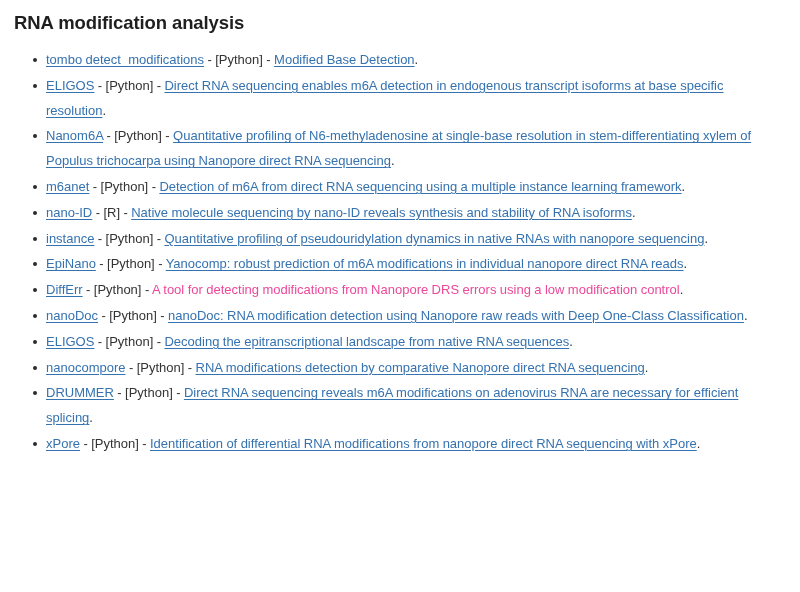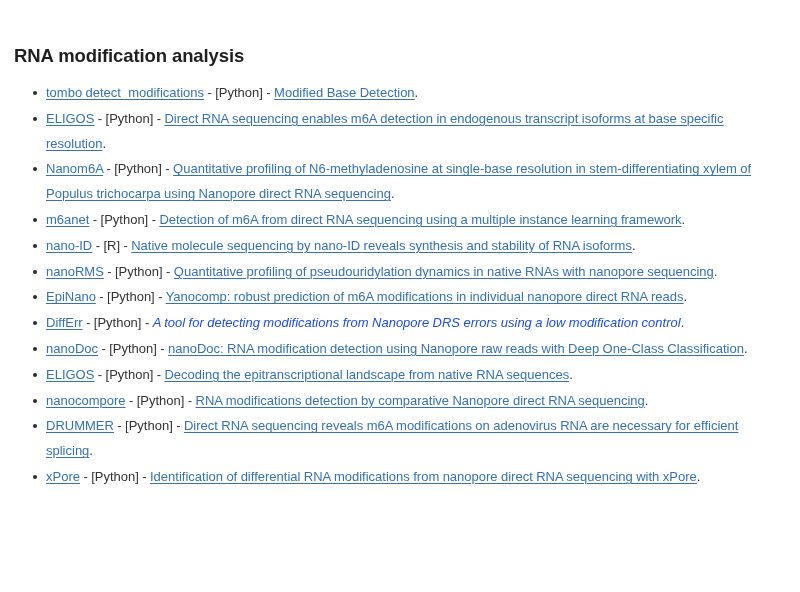--- a/index.html
+++ b/index.html
@@ -14,21 +14,20 @@
     overflow: hidden;
     font-family: "Liberation Sans", "DejaVu Sans", sans-serif;
     color: #333333;
     -webkit-font-smoothing: antialiased;
   }
 
   .page {
     width: 800px;
     box-sizing: border-box;
     padding: 0;
-    margin-top: 33px;
   }
 
   .page-title {
     margin: 0;
     padding: 10px 0 0 14px;
     font-size: 18.5px;
     font-weight: 600;
     line-height: 26px;
     letter-spacing: -0.1px;
     color: #1f1f1f;
@@ -63,37 +62,37 @@
   a.link {
     color: #3572b0;
     text-decoration: underline;
     text-underline-offset: 1.5px;
     text-decoration-thickness: 1px;
     cursor: pointer;
   }
 
   .sep { color: #333333; }
   .lang { color: #333333; }
-  .plain { color: #1d4ed8; font-style: italic; }
+  .plain { color: #ec4899; }
   .period { color: #333333; }
 </style>
 </head>
 <body>
 
 <div class="page">
 
   <h1 class="page-title">RNA modification analysis</h1>
 
   <ul class="tool-list" id="tool-list">
       <li><span class="bullet"></span><a class="link" href="#">tombo detect_modifications</a><span class="sep"> - </span><span class="lang">[Python]</span><span class="sep"> - </span><a class="link" href="#">Modified Base Detection</a><span class="period">.</span></li>
       <li><span class="bullet"></span><a class="link" href="#">ELIGOS</a><span class="sep"> - </span><span class="lang">[Python]</span><span class="sep"> - </span><a class="link" href="#">Direct RNA sequencing enables m6A detection in endogenous transcript isoforms at base specific resolution</a><span class="period">.</span></li>
       <li><span class="bullet"></span><a class="link" href="#">Nanom6A</a><span class="sep"> - </span><span class="lang">[Python]</span><span class="sep"> - </span><a class="link" href="#">Quantitative profiling of N6-methyladenosine at single-base resolution in stem-differentiating xylem of Populus trichocarpa using Nanopore direct RNA sequencing</a><span class="period">.</span></li>
       <li><span class="bullet"></span><a class="link" href="#">m6anet</a><span class="sep"> - </span><span class="lang">[Python]</span><span class="sep"> - </span><a class="link" href="#">Detection of m6A from direct RNA sequencing using a multiple instance learning framework</a><span class="period">.</span></li>
       <li><span class="bullet"></span><a class="link" href="#">nano-ID</a><span class="sep"> - </span><span class="lang">[R]</span><span class="sep"> - </span><a class="link" href="#">Native molecule sequencing by nano-ID reveals synthesis and stability of RNA isoforms</a><span class="period">.</span></li>
-      <li><span class="bullet"></span><a class="link" href="#">nanoRMS</a><span class="sep"> - </span><span class="lang">[Python]</span><span class="sep"> - </span><a class="link" href="#">Quantitative profiling of pseudouridylation dynamics in native RNAs with nanopore sequencing</a><span class="period">.</span></li>
+      <li><span class="bullet"></span><a class="link" href="#">instance</a><span class="sep"> - </span><span class="lang">[Python]</span><span class="sep"> - </span><a class="link" href="#">Quantitative profiling of pseudouridylation dynamics in native RNAs with nanopore sequencing</a><span class="period">.</span></li>
       <li><span class="bullet"></span><a class="link" href="#">EpiNano</a><span class="sep"> - </span><span class="lang">[Python]</span><span class="sep"> - </span><a class="link" href="#">Yanocomp: robust prediction of m6A modifications in individual nanopore direct RNA reads</a><span class="period">.</span></li>
       <li><span class="bullet"></span><a class="link" href="#">DiffErr</a><span class="sep"> - </span><span class="lang">[Python]</span><span class="sep"> - </span><span class="plain">A tool for detecting modifications from Nanopore DRS errors using a low modification control</span><span class="period">.</span></li>
       <li><span class="bullet"></span><a class="link" href="#">nanoDoc</a><span class="sep"> - </span><span class="lang">[Python]</span><span class="sep"> - </span><a class="link" href="#">nanoDoc: RNA modification detection using Nanopore raw reads with Deep One-Class Classification</a><span class="period">.</span></li>
       <li><span class="bullet"></span><a class="link" href="#">ELIGOS</a><span class="sep"> - </span><span class="lang">[Python]</span><span class="sep"> - </span><a class="link" href="#">Decoding the epitranscriptional landscape from native RNA sequences</a><span class="period">.</span></li>
       <li><span class="bullet"></span><a class="link" href="#">nanocompore</a><span class="sep"> - </span><span class="lang">[Python]</span><span class="sep"> - </span><a class="link" href="#">RNA modifications detection by comparative Nanopore direct RNA sequencing</a><span class="period">.</span></li>
       <li><span class="bullet"></span><a class="link" href="#">DRUMMER</a><span class="sep"> - </span><span class="lang">[Python]</span><span class="sep"> - </span><a class="link" href="#">Direct RNA sequencing reveals m6A modifications on adenovirus RNA are necessary for efficient splicing</a><span class="period">.</span></li>
       <li><span class="bullet"></span><a class="link" href="#">xPore</a><span class="sep"> - </span><span class="lang">[Python]</span><span class="sep"> - </span><a class="link" href="#">Identification of differential RNA modifications from nanopore direct RNA sequencing with xPore</a><span class="period">.</span></li>
     </ul>
 
 </div>

